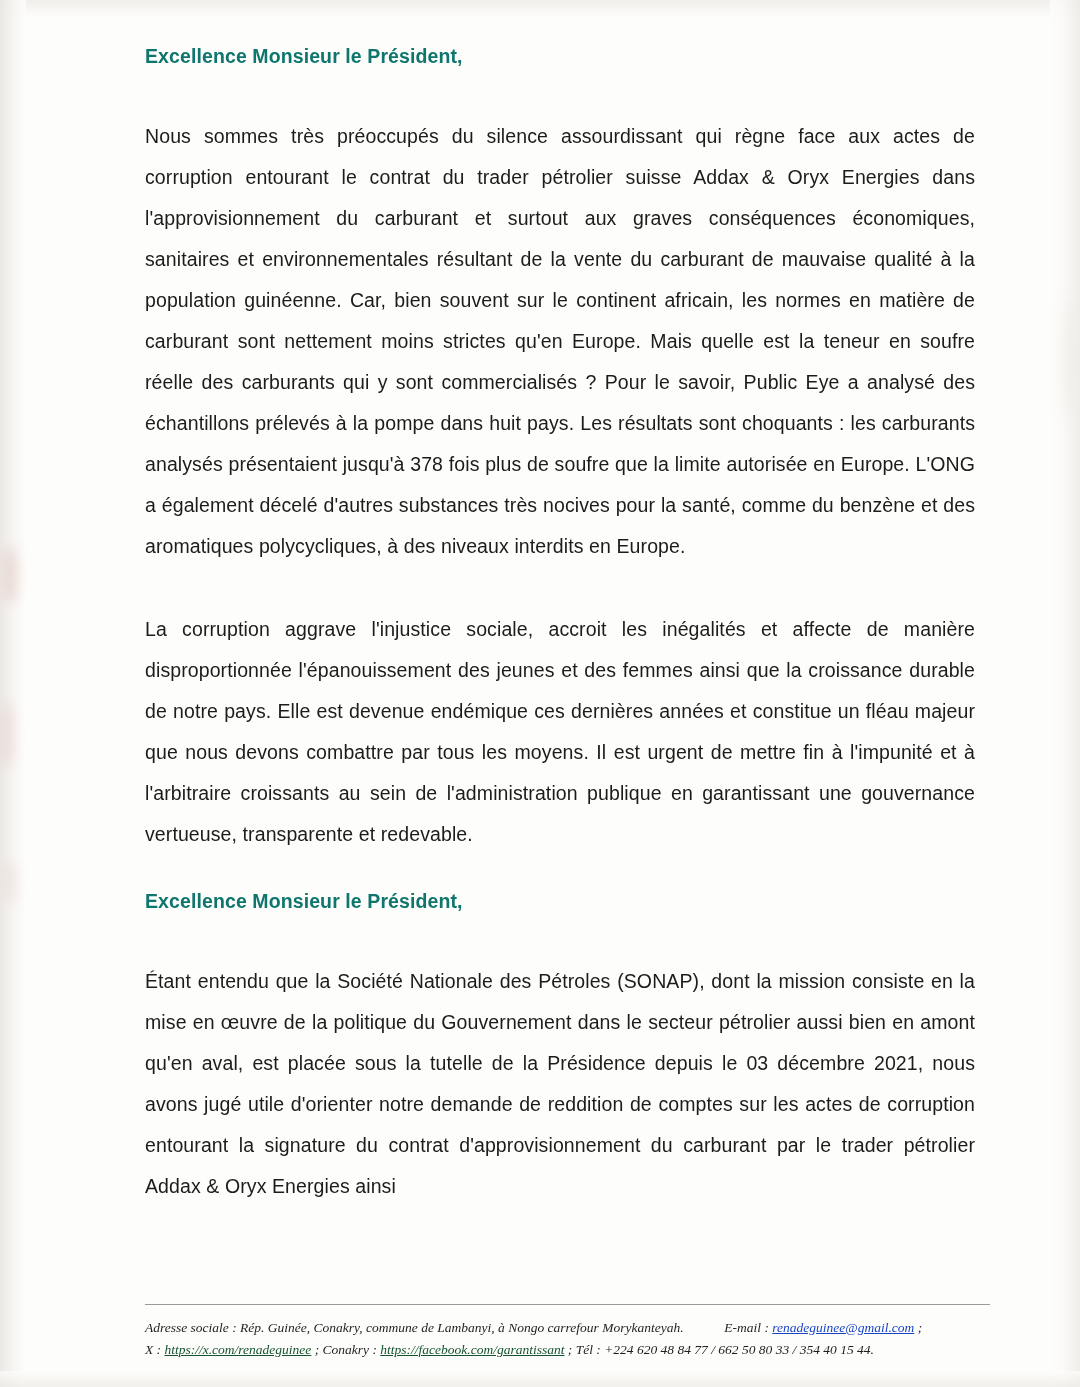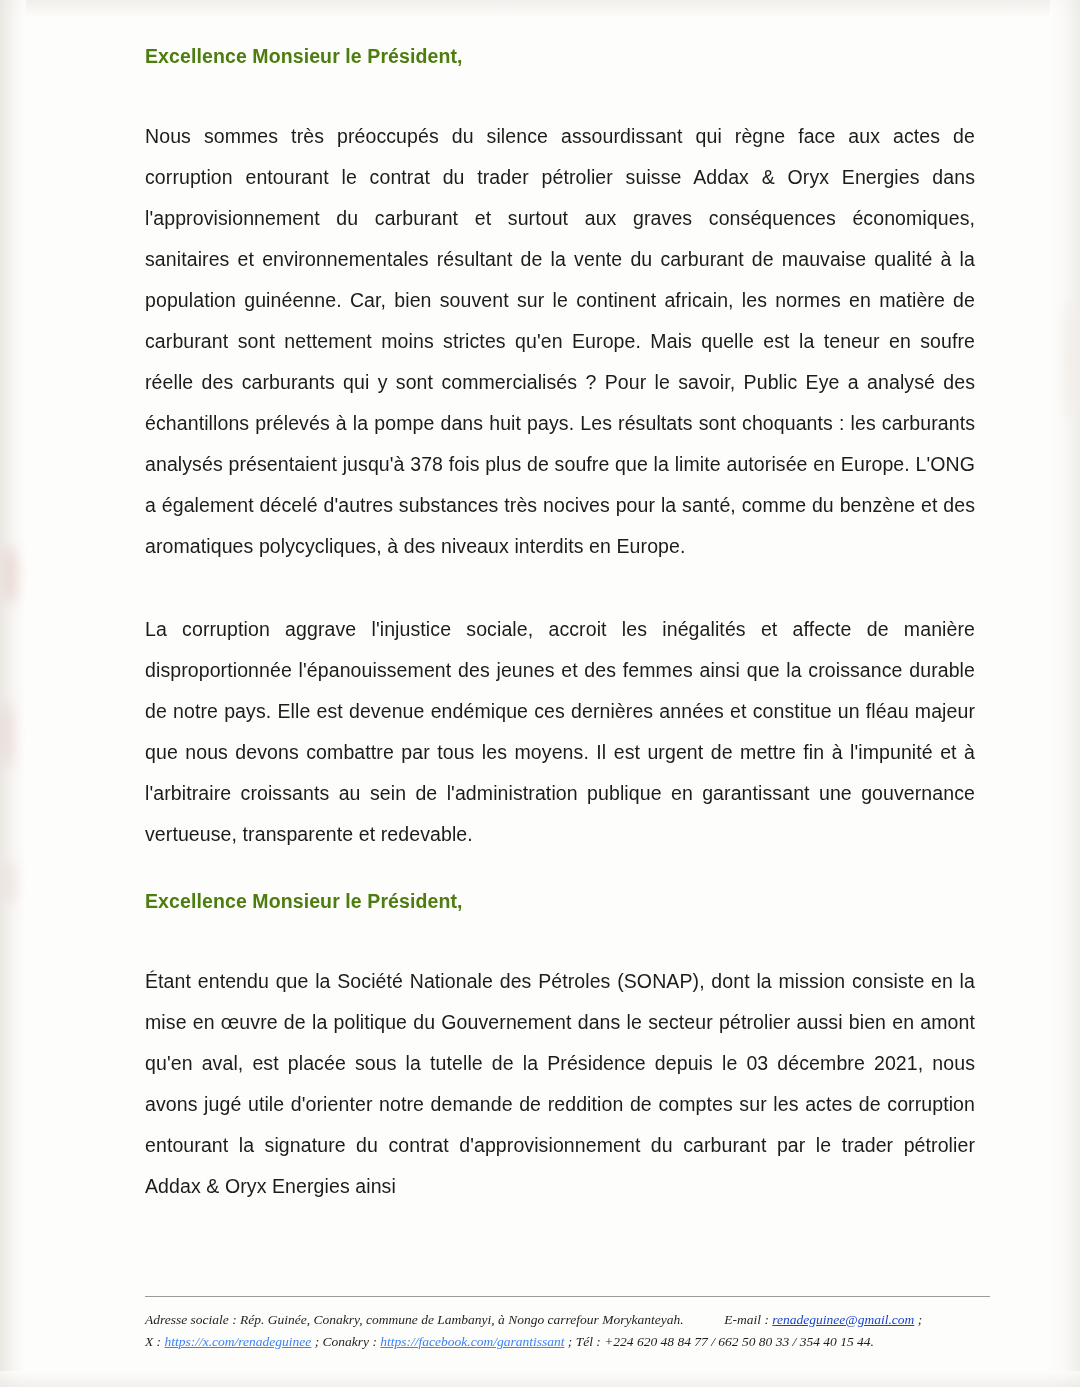--- a/index.html
+++ b/index.html
@@ -77,51 +77,51 @@
   }
   p.body-par.first {
     margin-bottom: 44px;
   }
   h2.salutation {
     margin: 0 0 44px 0;
     font-size: 19.5px;
     line-height: 32px;
     font-weight: bold;
     letter-spacing: .1px;
-    color: #4d7c0f;
+    color: #0f766e;
   }
   h2.salutation.second {
     margin-top: 30px;
   }
   p.body-par.lead {
     margin-bottom: 42px;
   }
   .footer {
     position: absolute;
     left: 145px;
     right: 70px;
-    bottom: 34px;
+    bottom: 26px;
   }
   .footer-rule {
     border: 0;
     border-top: 1px solid #9a9a9a;
     margin: 0 0 12px 0;
     width: 845px;
   }
   .footer-line {
     font-family: "Liberation Serif", serif;
     font-style: italic;
     font-size: 13.5px;
     line-height: 22px;
     color: #1e1e1e;
     white-space: nowrap;
   }
   .footer-line .gap { display: inline-block; width: 34px; }
   .link {
-    color: #3b82f6;
+    color: #14532d;
     text-decoration: underline;
   }
   .link.mail { color: #1a43c8; }
 </style>
 </head>
 <body>
 
 <div class="page">
   <div class="scan-edge-top"></div>
   <div class="scan-edge-left"></div>

